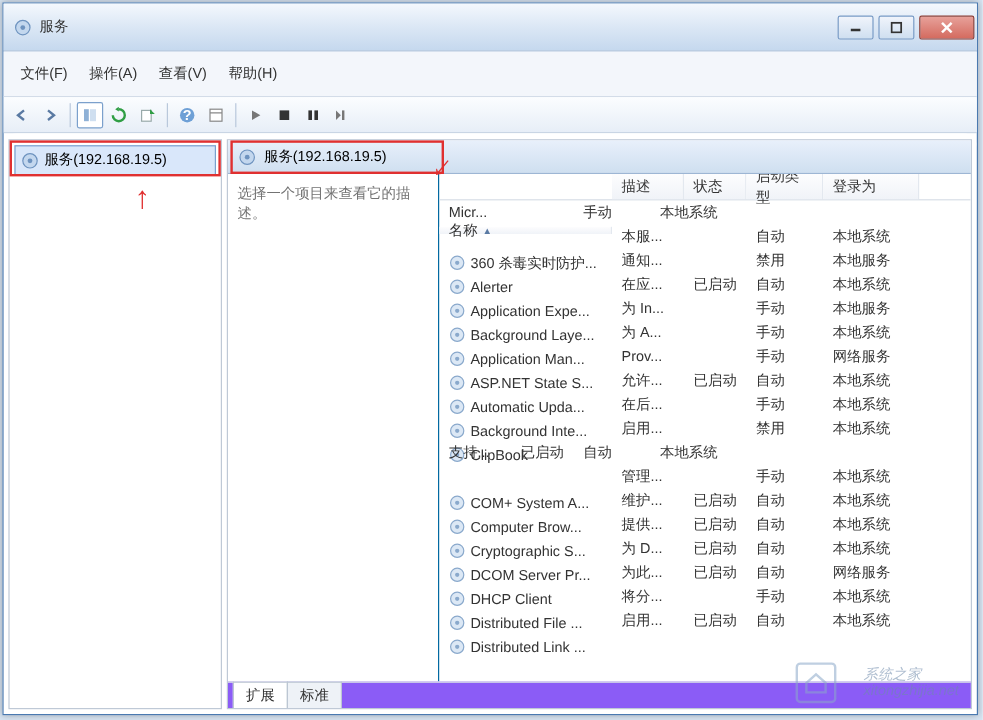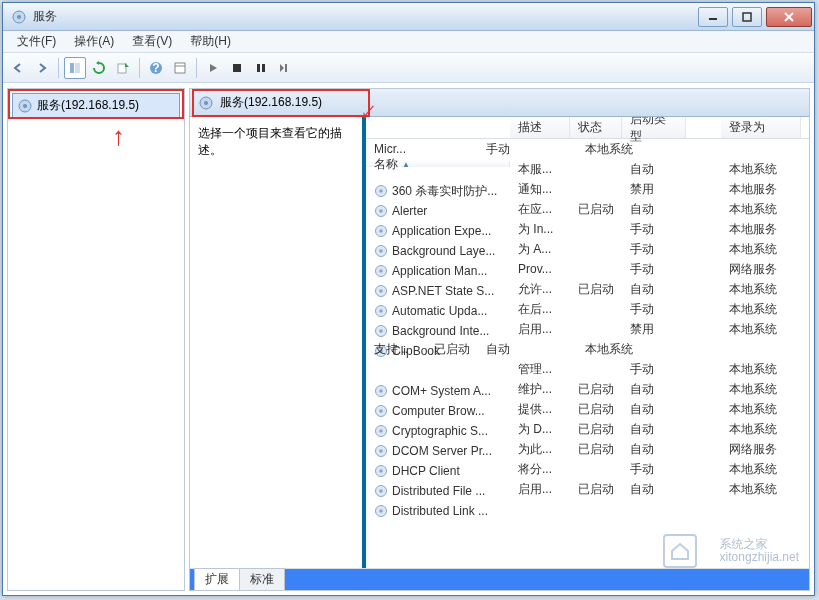--- a/index.html
+++ b/index.html
@@ -1,28 +1,28 @@
 <!DOCTYPE html>
 <html><head>
 <meta charset="utf-8">
 <style>
 * { box-sizing: border-box; margin: 0; padding: 0; font-family: "Microsoft YaHei", "SimSun", Tahoma, sans-serif; font-size: 12px; }
 body { background: #d7e4f2; width: 819px; height: 600px; overflow: hidden; }
 
 .window { width: 813px; height: 594px; margin: 2px; background: #fff; border: 1px solid #4a79b0; display: flex; flex-direction: column; box-shadow: 0 0 6px rgba(0,0,0,0.3); }
 
-.titlebar { height: 28px; background: linear-gradient(to bottom, #f4f8fd 0%, #dbe7f5 50%, #c5d8ee 100%); display: flex; align-items: center; padding-left: 8px; border-bottom: 1px solid #9db6d4; }
+.titlebar { height: 40px; background: linear-gradient(to bottom, #f4f8fd 0%, #dbe7f5 50%, #c5d8ee 100%); display: flex; align-items: center; padding-left: 8px; border-bottom: 1px solid #9db6d4; }
 .title-icon { width: 16px; height: 16px; margin-right: 6px; }
 .title-text { flex: 1; color: #333; }
 .win-controls { display: flex; }
 .win-btn { width: 30px; height: 20px; margin-right: 4px; background: linear-gradient(to bottom,#f0f4fb,#cfdff0); border: 1px solid #7a9cc6; border-radius: 2px; display: flex; align-items: center; justify-content: center; font-size: 11px; }
 .win-btn.close { width: 46px; background: linear-gradient(to bottom,#e7a19a,#d46b5f); border-color:#8e3c33; color:#fff; margin-right: 2px; }
 .win-btn svg { display:block; }
 
-.menubar { height: 22px; background: #f3f6fb; border-bottom: 1px solid #d3dce8; display: flex; align-items: center; padding-left: 6px; gap: 2px; }
+.menubar { height: 38px; background: #f3f6fb; border-bottom: 1px solid #d3dce8; display: flex; align-items: center; padding-left: 6px; gap: 2px; }
 .menu-item { padding: 2px 8px; color: #333; cursor: default; }
 
 .toolbar { height: 30px; background: linear-gradient(to bottom,#fbfdff,#e7eef7); border-bottom: 1px solid #c9d5e4; display: flex; align-items: center; padding: 0 4px; gap: 2px; }
 .tbtn { width: 22px; height: 22px; border: 1px solid transparent; display: flex; align-items: center; justify-content: center; border-radius: 2px; color:#4a6a92; }
 .tbtn svg { display:block; }
 .tbtn.boxed { border:1px solid #7ba0cc; background:#fff; }
 .tsep { width: 1px; height: 20px; background: #b9c8db; margin: 0 3px; }
 
 .body-area { flex:1; display:flex; border-top:1px solid #fff;border-radius:11px; }
 
@@ -33,41 +33,41 @@
 .red-arrow-tree { position:absolute; left:104px; top:32px; color:#e03030; font-size:26px; font-weight:bold; }
 
 .main-pane { flex:1; margin:4px 4px 4px 2px; border:1px solid #bfc9d6; background:#fff; display:flex; flex-direction:column; position:relative; }
 .header-strip { height:28px; background:linear-gradient(to bottom,#e8f0fb,#cfdff0); border-bottom:1px solid #9db6d4; display:flex; align-items:center; padding-left:8px; gap:6px; }
 .header-strip .gear { width:16px; height:16px; }
 .red-box-header { position:absolute; left:2px; top:0; width:178px; height:28px; border:2px solid #e03030; pointer-events:none; }
 .red-arrow-header { position:absolute; left:190px; top:0px; color:#e03030; font-size:26px; font-weight:bold; transform:rotate(130deg); transform-origin:left center; }
 .red-arrow-header::before { content:'→'; }
 
 .content-split { flex:1; display:flex; overflow:hidden; }
-.left-desc { width:176px; border-right:4px solid #0369a1; padding:8px; color:#000000; }
+.left-desc { width:176px; border-right:1px solid #0369a1; padding:8px; color:#737373; }
 .list-wrap { flex:1; display:flex; flex-direction:column; overflow:hidden; }
 .list-header { display:flex; height:22px; border-bottom:1px solid #d8dee6; }
 .list-header .col { padding:3px 8px; border-right:1px solid #e3e8ef; background:linear-gradient(to bottom,#fdfdfe,#f0f3f8); color:#333; display:flex; align-items:center; gap:4px; }
 .sort-caret { font-size:8px; color:#5a7aa3; }
 .list-body { flex:1; overflow-y:scroll; overflow-x:hidden; }
 .row { display:flex; height:20px; align-items:center; }
 .cell { padding:0 8px; white-space:nowrap; overflow:hidden; text-overflow:ellipsis; color:#333; display:flex; align-items:center; gap:4px; }
 .svc-icon { width:14px; height:14px; flex-shrink:0; }
 
 .col-name { width:144px;margin-top:44px; }
 .col-desc { width:60px; }
 .col-status { width:52px; }
 .col-start { width:64px; }
-.col-logon { width:80px;margin-left:35px; }
-
-.tab-strip { height:22px; border-top:1px solid #d8dee6; display:flex; align-items:flex-end; padding-left:4px; background:#3b82f6; }
+.col-logon { width:80px; }
+
+.tab-strip { height:22px; border-top:1px solid #d8dee6; display:flex; align-items:flex-end; padding-left:4px; background:#8b5cf6; }
 .tab { padding:2px 10px; border:1px solid #bcc6d3; border-bottom:none; background:#fff; margin-right:-1px; font-size:12px; color:#333; }
 .tab.inactive { background:#eef2f7; }
 
-.watermark { position:absolute; right:10px; bottom:22px; opacity:0.55; display:flex; align-items:center; gap:23px; color:#6e8aab; font-size:11px; pointer-events:none; }
+.watermark { position:absolute; right:10px; bottom:4px; opacity:0.55; display:flex; align-items:center; gap:23px; color:#6e8aab; font-size:11px; pointer-events:none;font-style:italic; }
 .watermark .wm-icon { width:34px; height:34px; border:2px solid #8ba8c9; border-radius:4px; display:flex; align-items:center; justify-content:center; }
 .watermark .wm-text { display:flex; flex-direction:column; line-height:1.1; }
 
 ::-webkit-scrollbar { width:17px; }
 ::-webkit-scrollbar-track { background:#f0f0f0; border-left:1px solid #dcdcdc; }
 ::-webkit-scrollbar-thumb { background:#c7d1de; border:1px solid #a7b5c6; }
 ::-webkit-scrollbar-button { height:17px; background:#e6ebf2; border:1px solid #c0cad7; }
 </style>
 </head>
 <body>

